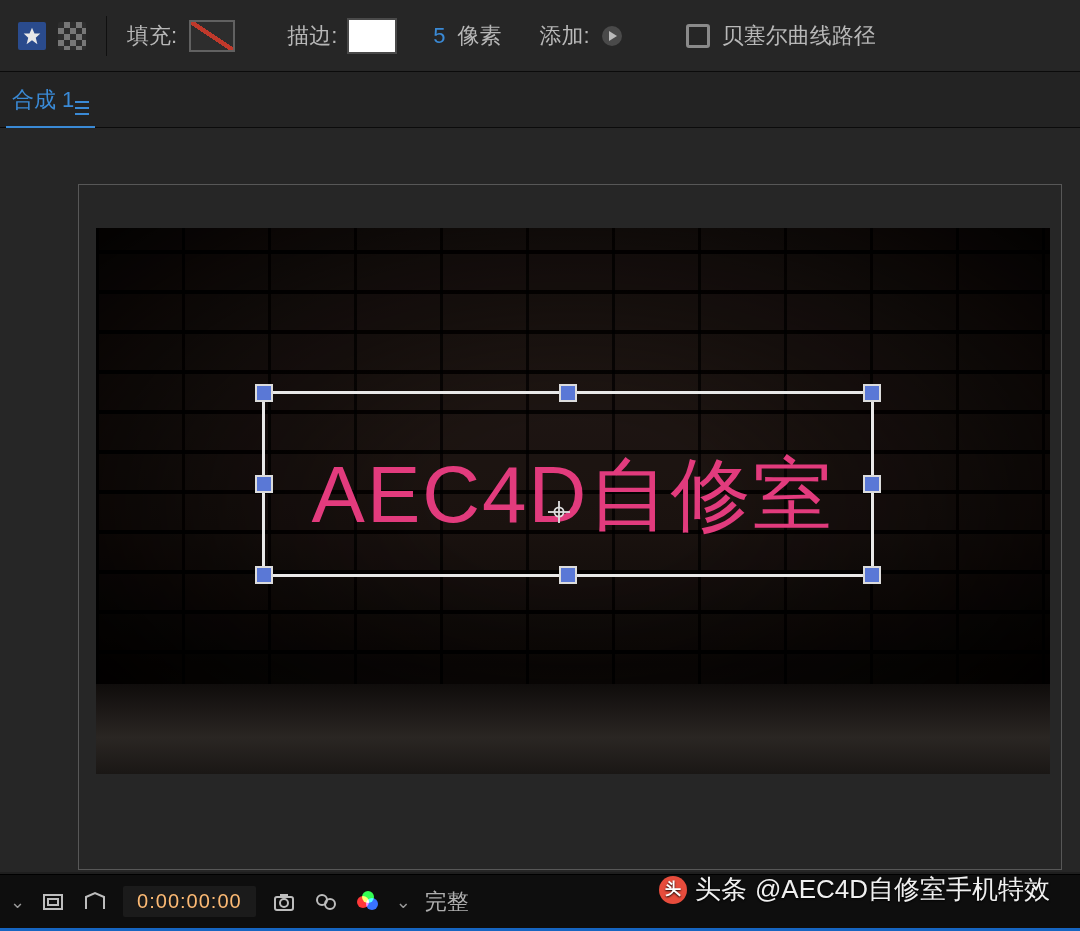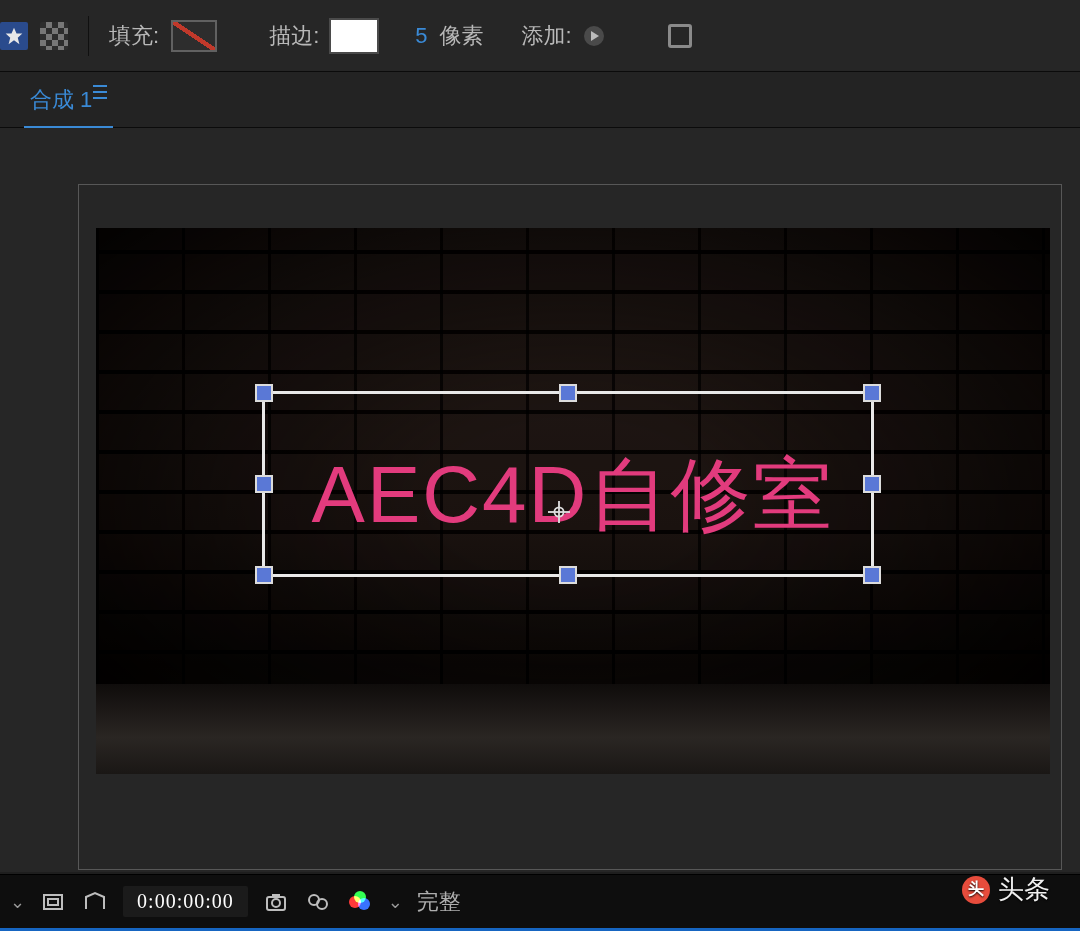--- a/index.html
+++ b/index.html
@@ -11,21 +11,21 @@
     color: #b8b8b8;
     overflow: hidden;
     position: relative;
   }
 
   
   .top-toolbar {
     height: 72px;
     display: flex;
     align-items: center;
-    padding: 0 0;
+    padding: 0 18px;
     gap: 12px;
     border-bottom: 1px solid #0b0b0b;
     font-size: 22px;
     background: #262626;
   }
   .icon-btn {
     width: 28px; height: 28px;
     display: inline-flex;
     align-items: center; justify-content: center;
   }
@@ -74,21 +74,21 @@
     gap: 40px;
     padding: 0 6px;
     font-size: 22px;
     border-bottom: 1px solid #0b0b0b;
     background:#232323;
   }
   .tab-active {
     color: #3a8ad6;
     border-bottom: 3px solid #3a8ad6;
     padding: 14px 6px 11px 6px;
-    display:flex; align-items:flex-start; gap:1px;margin-left:18px;
+    display:flex; align-items:flex-end; gap:1px;
   }
   .tab-menu { display:flex; flex-direction:column; gap:4px;}
   .tab-menu span{ width:14px; height:2px; background:#3a8ad6;}
   .tab-inactive { color: #7a7a7a; padding: 14px 6px; }
 
   
   .viewer-area {
     position: relative;
     height: 744px;
     background: #262626;
@@ -168,23 +168,23 @@
     padding: 0 10px;
     font-size: 22px;
     color:#aeaeae;
     background:#0e0e0e;
     border-top:1px solid #000;
   }
   .bottom-bar .chev{ font-size:18px; color:#999;}
   .tc {
     background:#1b1b1b;
     padding: 4px 14px;
-    color:#ffffff;
+    color:#fdba74;
     letter-spacing:1px;
-    font-family: Liberation Serif, serif;
+    font-family: Liberation Sans, sans-serif;
     font-size:20px;
     border-radius:2px;
   }
   .small-ico{ width:28px; height:28px; display:flex; align-items:center; justify-content:center;}
   .rgb-dot{ width:22px; height:22px; position:relative;}
   .rgb-dot span{ position:absolute; width:12px;height:12px; border-radius:50%; mix-blend-mode:screen;}
   .rgb-dot .r{background:#ff2d2d; left:0; top:5px;}
   .rgb-dot .g{background:#27ff4a; left:5px; top:0;}
   .rgb-dot .b{background:#2d6bff; left:9px; top:7px;}
 
@@ -227,20 +227,21 @@
   <span style="width:14px"></span>
   <span class="num-link">5</span>
   <span class="lbl">像素</span>
 
   <span style="width:14px"></span>
   <span class="lbl">添加:</span>
   <span class="play-dot"></span>
 
   <span style="width:40px"></span>
   <span class="chk-square"></span>
+  <span class="lbl">贝塞尔曲线路径</span>
 </div>
 
 <div class="panel-tabs">
   <div class="tab-active">
     <span>合成 1</span>
     <div class="tab-menu">
         <span></span>
         <span></span>
         <span></span>
       </div>
@@ -308,15 +309,16 @@
         <span class="b"></span>
       </div>
   </div>
   <span class="chev">⌄</span>
   <span>完整</span>
 </div>
 
 <div class="watermark">
   <span class="wm-logo">头</span>
   <span>头条</span>
+  <span>@AEC4D自修室手机特效</span>
 </div>
 
 <div class="bottom-edge"></div>
 
 </body></html>

